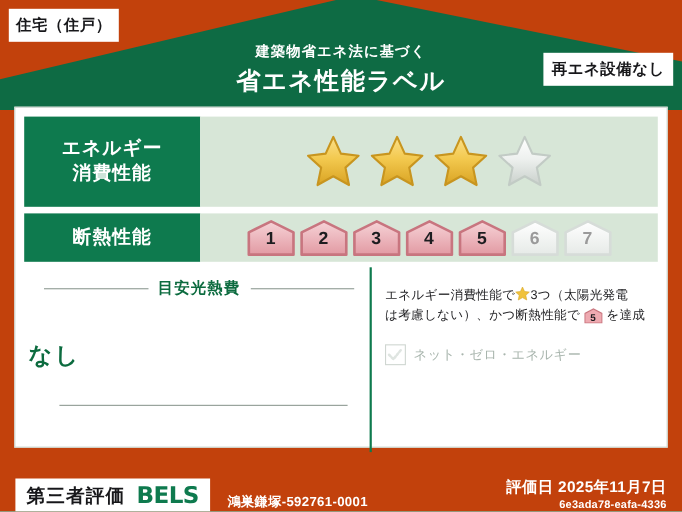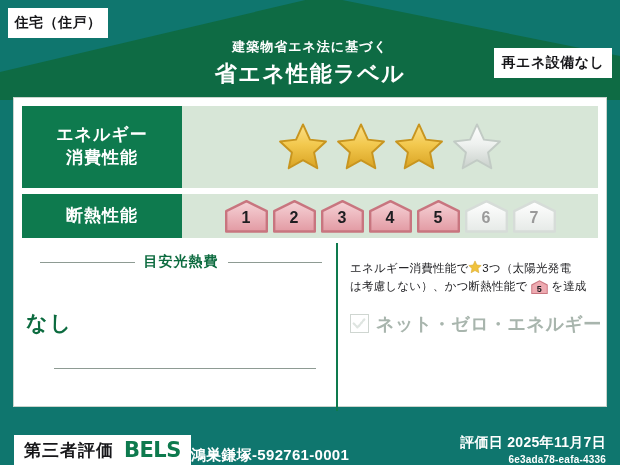--- a/index.html
+++ b/index.html
@@ -7,21 +7,21 @@
     width: 620px; height: 465px;
     font-family: "Liberation Sans", "DejaVu Sans", sans-serif;
     background: #0e6b44;
     overflow: hidden;
     position: relative;
   }
 
   
   #label-root {
     position: absolute; inset: 0;
-    background: #0f766e;
+    background: #c2410c;
   }
 
   
   .roof-white {
     position: absolute;
     left: 0; top: 0; width: 620px; height: 100px;
     background: #ffffff;
     clip-path: polygon(0 100%, 0 78%, 52% 3%, 100% 62%, 100% 100%);
     z-index: 1;
   }
@@ -156,42 +156,42 @@
     display:inline-block; width:17px; height:14px; position:relative;
     vertical-align:-2px;
   }
   .inline-badge svg { position:absolute; inset:0; width:100%; height:100%; }
   .inline-badge i {
     position:relative; z-index:2; font-style:normal;
     font-size:9px; font-weight:700; color:#1d1d20;
     display:block; text-align:center; line-height:19px;
   }
   .nze-line { display:flex; align-items:center; gap:7px; margin-top: 16px; }
-  .nze-label { font-size: 18px; font-weight: 700; color: #a8b5ad; letter-spacing:.5px; }
+  .nze-label { font-size: 12px; font-weight: 400; color: #a8b5ad; letter-spacing:.5px; }
   .chk.faded { border-color:#cfd6d1; }
 
   
   #footer {
     position: absolute; z-index: 30;
     left: 0; right: 0; bottom: 0; height: 58px;
     display: flex; align-items: flex-end;
   }
   #bels-plate {
     background: #ffffff; margin-left: 14px;
     height: 30px; padding: 0 10px;
     display: flex; align-items: center; gap: 10px;
   }
   .bels-jp { font-size: 17px; font-weight: 700; color: #17171a; letter-spacing: 1px; }
   .bels-en {
     font-size: 21px; font-weight: 700; color: #0e7a4e;
     font-family: "DejaVu Sans", sans-serif; letter-spacing: -.5px;
   }
   #bels-code {
-    color: #ffffff; font-size: 15px; font-weight: 700;
-    margin-left: 0; letter-spacing: .3px;
+    color: #ffffff; font-size: 12px; font-weight: 700;
+    margin-left: 16px; letter-spacing: .3px;
   }
   #footer-right {
     margin-left: auto; margin-right: 14px; text-align: right; color: #ffffff;
   }
   #eval-date { font-size: 14px; font-weight: 700; letter-spacing: .3px; }
   #doc-id { font-size: 10px; font-weight: 700; letter-spacing: .2px; margin-top: 2px; }
 </style>
 </head>
 <body>
 

